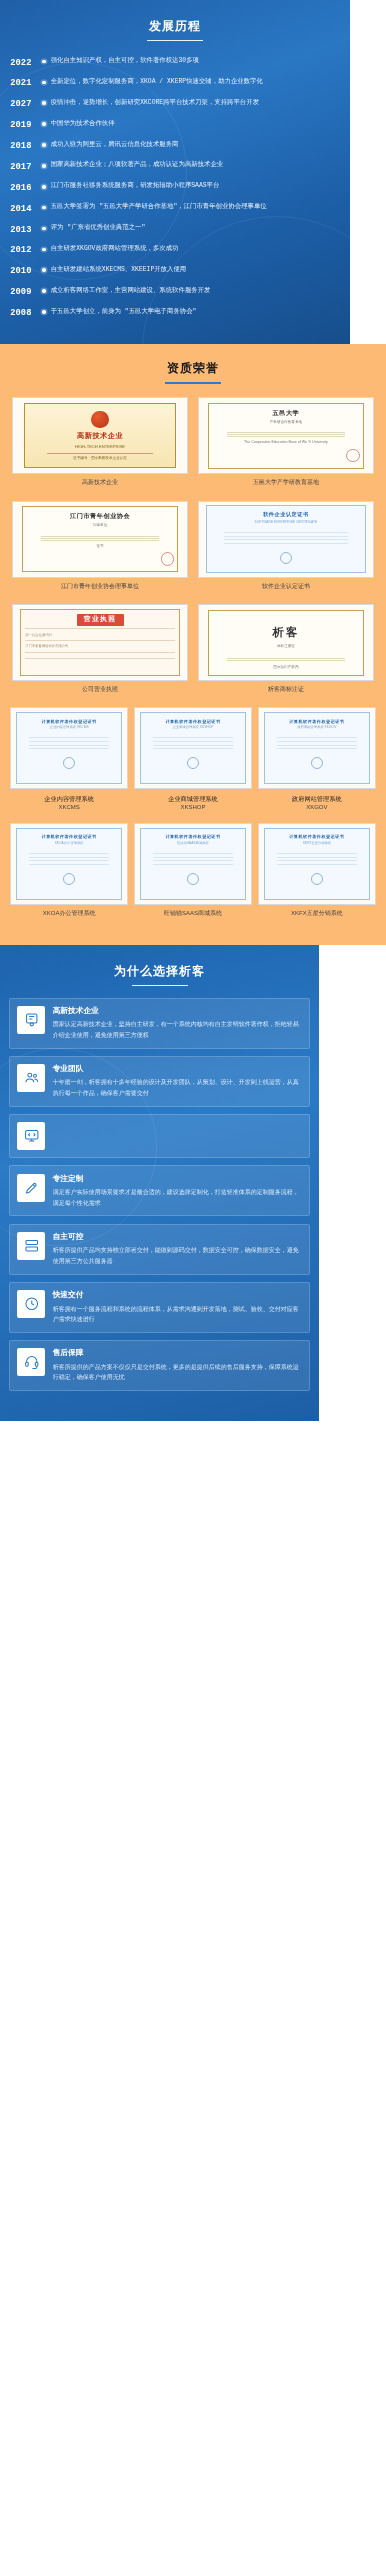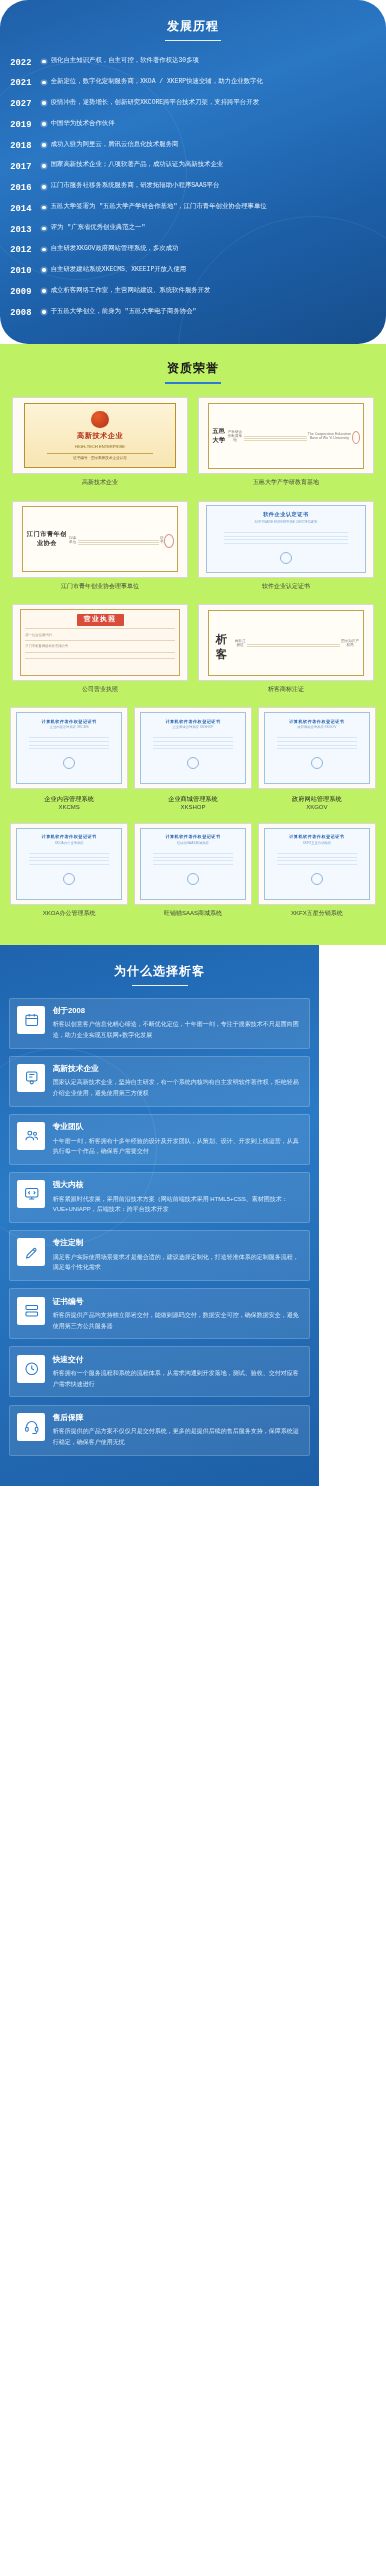--- a/index.html
+++ b/index.html
@@ -6,25 +6,24 @@
   body {
     width: 386px;
     font-family: "Liberation Sans", "DejaVu Sans", sans-serif;
     background: #ffffff;
     color: #333;
   }
 
   
   .history-section {
     position: relative;
-    width: 386px;
+    width: 350px;
     background: linear-gradient(160deg, #1f5fa8 0%, #2a77c4 35%, #1c5ea6 70%, #174e8c 100%);
     padding: 17.5px 0 20.6px 0;
     overflow: hidden;
-    border-radius: 28px;
   }
   .history-section::before {
     content: "";
     position: absolute;
     left: -31px; top: 62px;
     width: 216px; height: 216px;
     border: 0.5px solid rgba(255,255,255,0.08);
     border-radius: 50%;
   }
   .history-section::after {
@@ -90,21 +89,21 @@
   .tl-text {
     flex: 1;
     color: #eaf2fb;
     font-size: 6.4px;
     padding-left: 2.1px;
   }
 
   
   .honor-section {
     width: 386px;
-    background: #bef264;
+    background: #fdba74;
     padding: 15.5px 0 15.5px 0;
   }
   .sec-title-dark {
     text-align: center;
     color: #1a1a1a;
     font-size: 12px;
     font-weight: bold;
     letter-spacing: 1px;
   }
   .title-underline-dark {
@@ -161,21 +160,21 @@
   .c-gold .t1 { color: #b3321a; font-size: 7.2px; font-weight: bold; letter-spacing: 0.5px; }
   .c-gold .t2 { color: #8a6a1e; font-size: 4.1px; margin-top: 2.1px; }
   .c-gold .t3 {
     margin-top: 4.1px; font-size: 3.6px; color: #7a6327;
     border-top: 0.5px solid #c9a84c; padding-top: 2.6px; width: 70%;
   }
   .c-white {
     background: #fffdf6;
     border: 1px solid #c3a24f;
     width: 90%; height: 88%;
-    display: flex; flex-direction: row;
+    display: flex; flex-direction: column;
     align-items: center; justify-content: space-between;
     padding: 5.2px 3.1px;
   }
   .c-white .hdr { font-size: 6.2px; color: #333; font-weight: bold; letter-spacing: 0.5px; }
   .c-white .sub { font-size: 3.6px; color: #777; margin-top: 1.5px; }
   .c-white .body { font-size: 3.6px; color: #888; margin-top: 6.2px; line-height: 2; width: 80%; }
   .c-white .line { height: 0.5px; background: #e2d9bc; margin: 1.5px 0; }
   .c-white .stamp {
     width: 13.4px; height: 13.4px; border-radius: 50%;
     border: 1px solid #c0392b; opacity: .55;
@@ -569,32 +568,20 @@
 
   </div>
 </section>
 
 <section class="why-section">
   <div class="sec-title">为什么选择析客</div>
   <div class="title-underline"></div>
 
   <div class="why-list">
 
-    <div class="why-card">
-      <div class="why-icon">
-        <svg viewBox="0 0 24 24" fill="none" stroke="#2a7ac6" stroke-width="1.6">
-          <rect x="3" y="5" width="18" height="16" rx="2"></rect>
-            <path d="M3 10h18M8 3v4M16 3v4"></path>
-        </svg>
-      </div>
-      <div class="why-body">
-        <div class="why-title">创于2008</div>
-        <div class="why-desc">析客以创意客户信息化精心缔造，不断优化定位，十年磨一剑，专注于搜索技术不只是面向图造，助力企业实现互联网+数字化发展</div>
-      </div>
-    </div>
 
     <div class="why-card">
       <div class="why-icon">
         <svg viewBox="0 0 24 24" fill="none" stroke="#2a7ac6" stroke-width="1.6">
           <rect x="4" y="3" width="16" height="14" rx="2"></rect>
             <path d="M8 7h8M8 11h5"></path>
             <circle cx="12" cy="19" r="2.5"></circle>
         </svg>
       </div>
       <div class="why-body">
@@ -618,24 +605,20 @@
     </div>
 
     <div class="why-card">
       <div class="why-icon">
         <svg viewBox="0 0 24 24" fill="none" stroke="#2a7ac6" stroke-width="1.6">
           <rect x="2.5" y="4" width="19" height="13" rx="2"></rect>
             <path d="M8 20h8M12 17v3"></path>
           <path d="M9 8.5L7 10.5 9 12.5M15 8.5l2 2-2 2"></path>
         </svg>
       </div>
-      <div class="why-body">
-        <div class="why-title">强大内核</div>
-        <div class="why-desc">析客紧跟时代发展，采用前沿技术方案（网站前端技术采用 HTML5+CSS、素材图技术：VUE+UNIAPP，后端技术：跨平台技术开发</div>
-      </div>
     </div>
 
     <div class="why-card">
       <div class="why-icon">
         <svg viewBox="0 0 24 24" fill="none" stroke="#2a7ac6" stroke-width="1.6">
           <path d="M4 20l4-1 10-10a2.1 2.1 0 0 0-3-3L5 16l-1 4z"></path>
             <path d="M14 7l3 3"></path>
         </svg>
       </div>
       <div class="why-body">
@@ -646,21 +629,21 @@
 
     <div class="why-card">
       <div class="why-icon">
         <svg viewBox="0 0 24 24" fill="none" stroke="#2a7ac6" stroke-width="1.6">
           <rect x="3" y="4" width="18" height="6" rx="1.5"></rect>
             <rect x="3" y="14" width="18" height="6" rx="1.5"></rect>
           <path d="M7 7h.01M7 17h.01"></path>
         </svg>
       </div>
       <div class="why-body">
-        <div class="why-title">证书编号</div>
+        <div class="why-title">自主可控</div>
         <div class="why-desc">析客所提供产品均支持独立部署交付，能做到源码交付，数据安全可控，确保数据安全，避免使用第三方公共服务器</div>
       </div>
     </div>
 
     <div class="why-card">
       <div class="why-icon">
         <svg viewBox="0 0 24 24" fill="none" stroke="#2a7ac6" stroke-width="1.6">
           <circle cx="12" cy="12" r="9"></circle>
             <path d="M12 7v5l3.5 2"></path>
         </svg>

